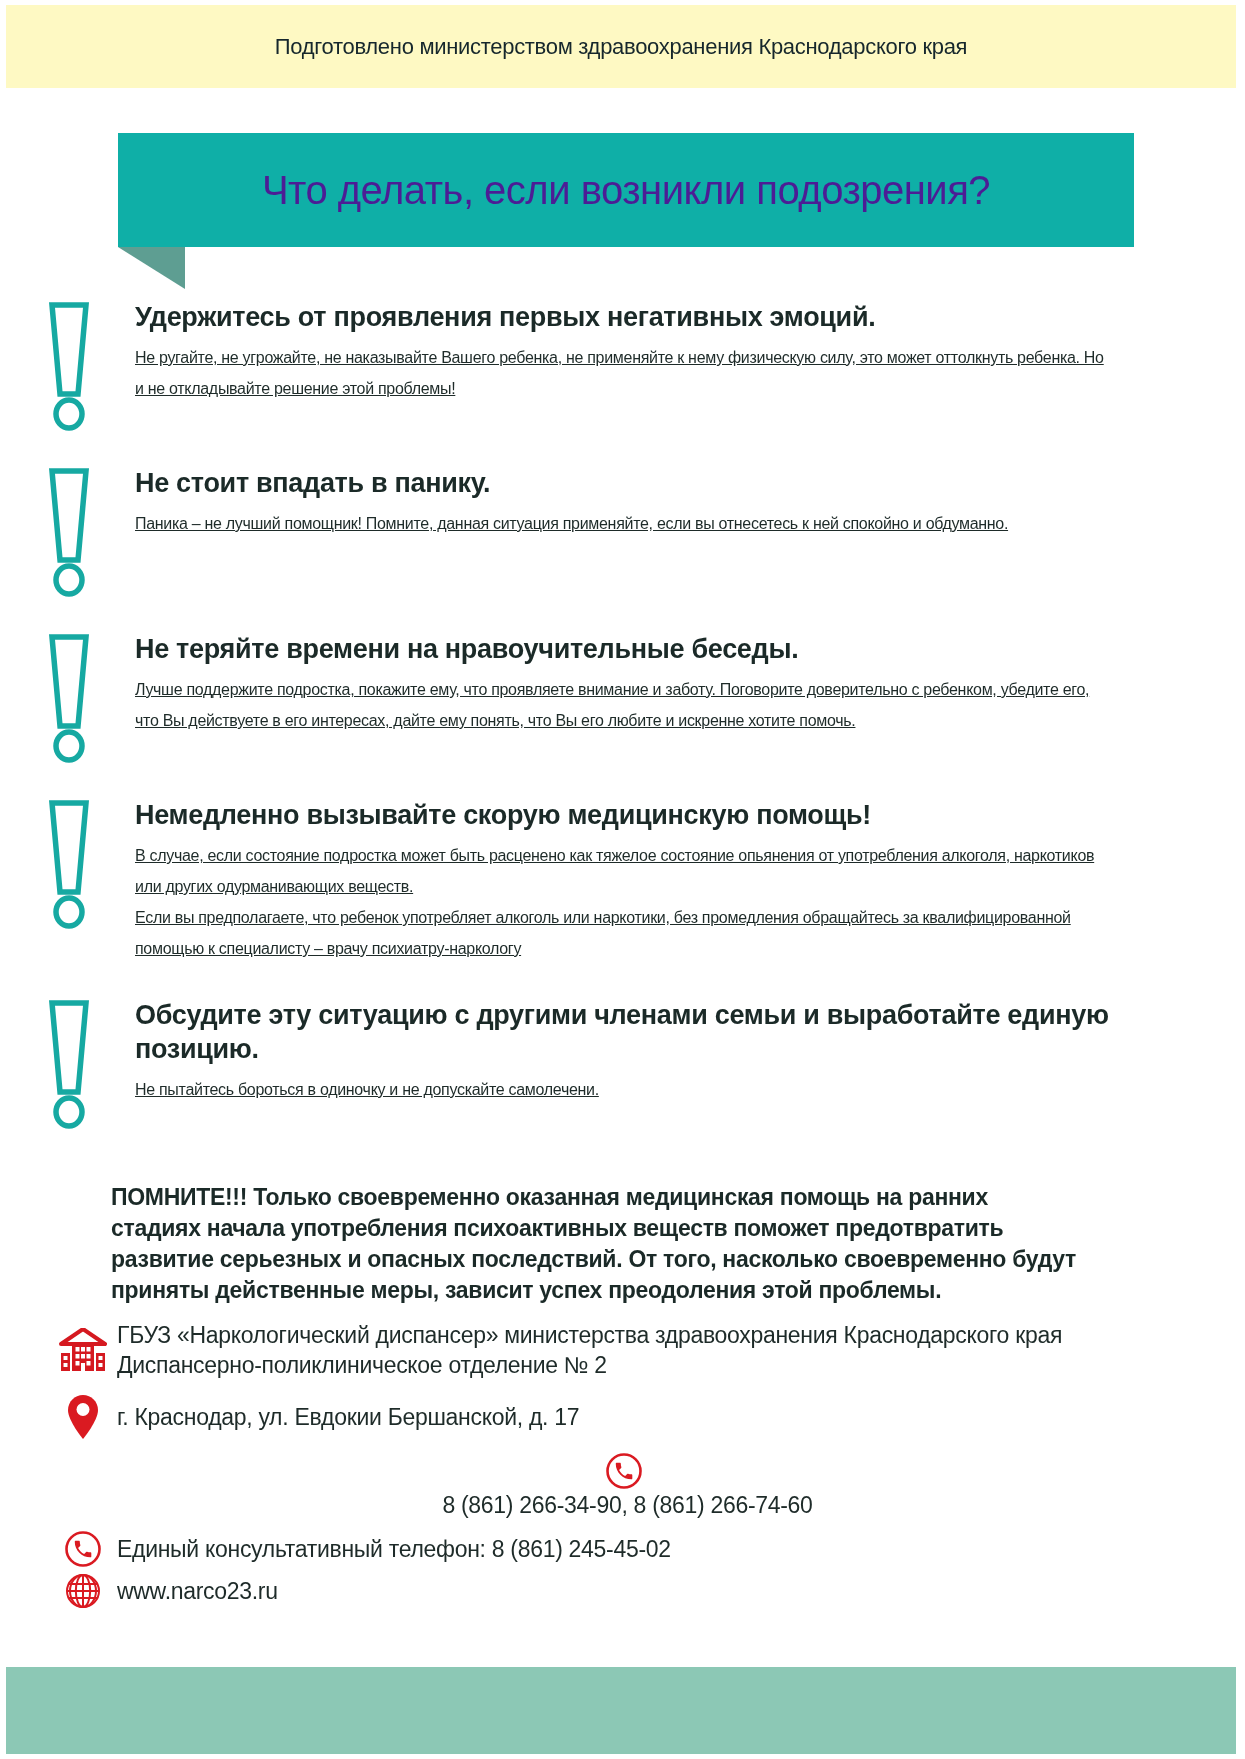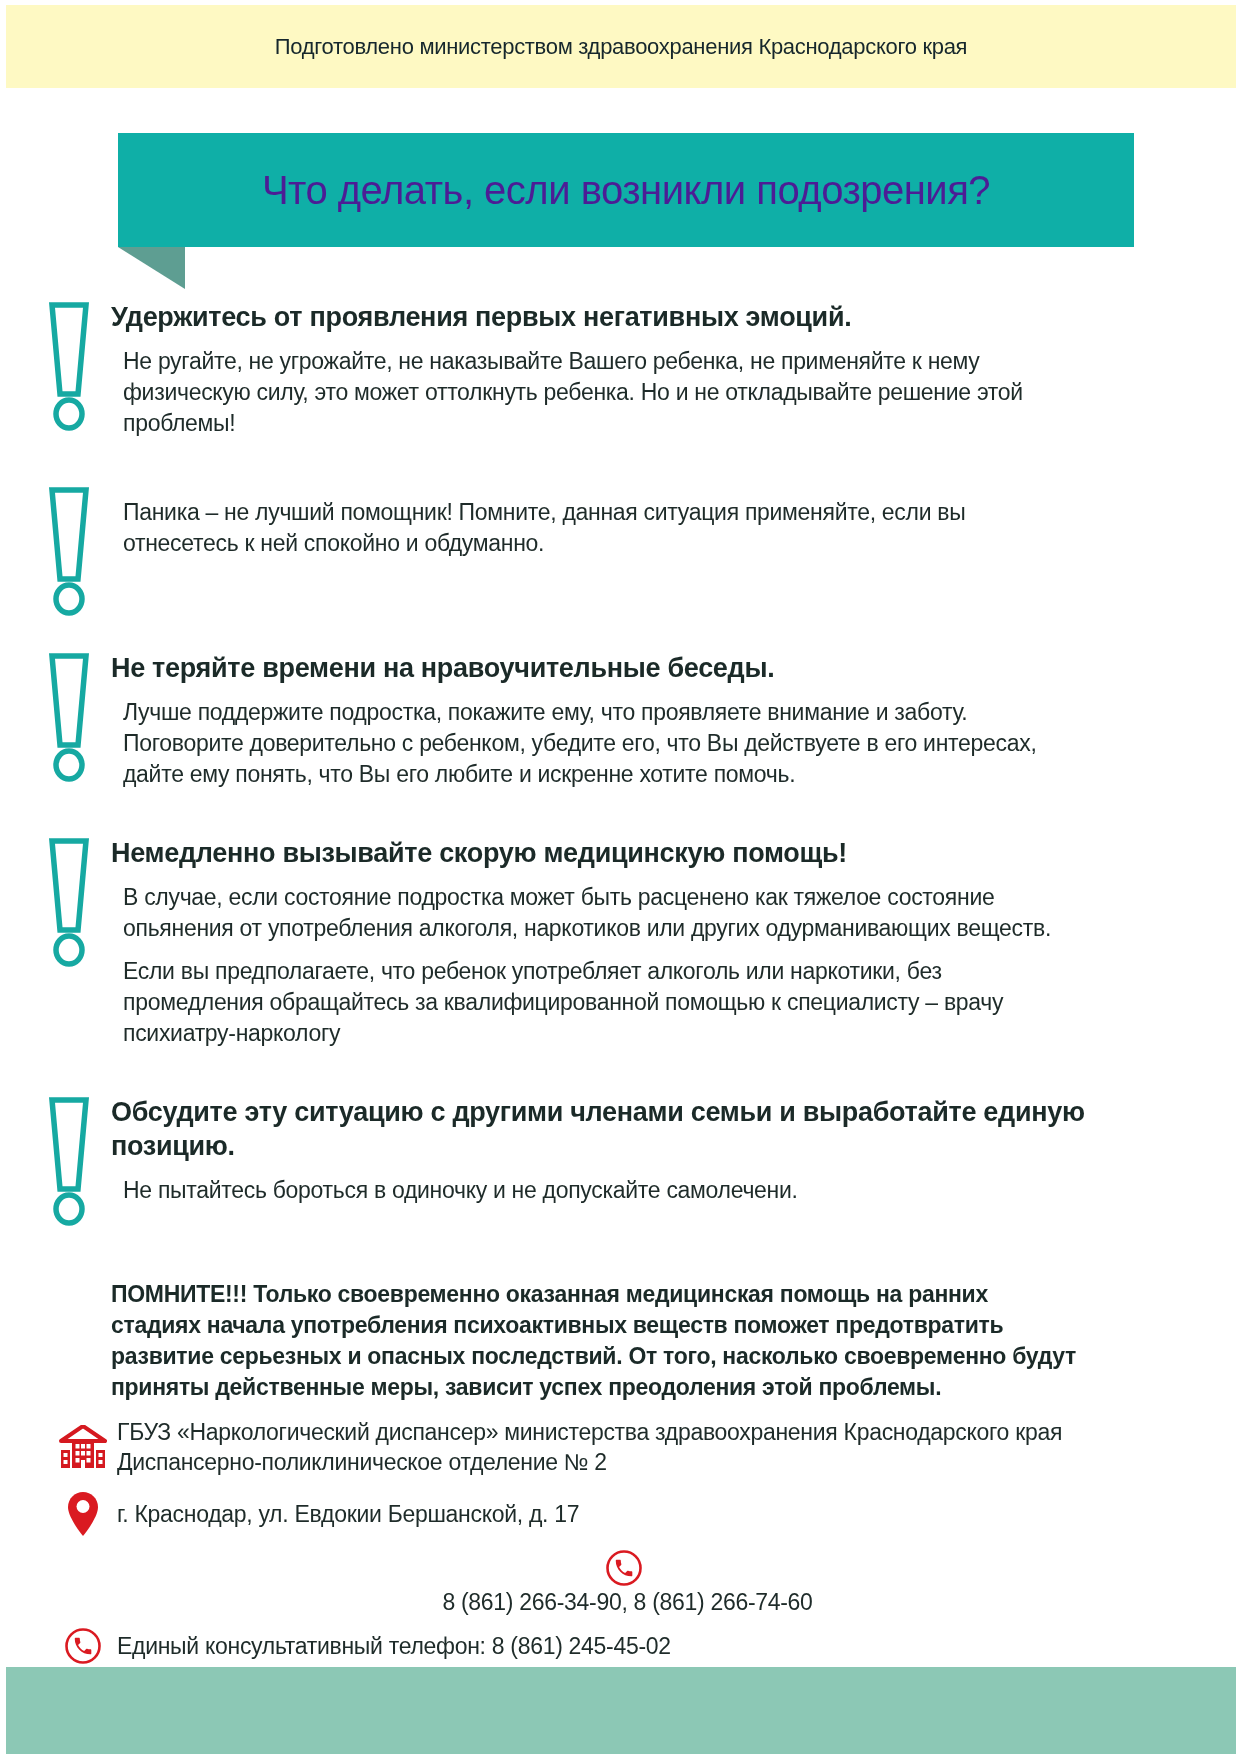--- a/index.html
+++ b/index.html
@@ -26,31 +26,31 @@
     letter-spacing:-0.5px;
   }
   .title-fold {
     width:0; height:0;
     border-top:42px solid #5e9e92;
     border-left:67px solid transparent;
   }
   .content {
     position:absolute; top:300px; left:45px; width:1145px;
   }
-  .section { display:flex; margin-bottom:34px; }
+  .section { display:flex; margin-bottom:34px;gap:24px; }
   .icon-col { width:66px; flex:none; padding-top:2px; }
   .text-col { flex:none; width:975px; }
   .sec-h {
     margin:0 0 8px 0;
     font-size:27px; font-weight:bold; line-height:34px;
     color:#1b2a28;
   }
   .sec-p {
-    margin:12px;
-    font-size:23px; line-height:31px;
+    margin:0;
+    font-size:16px; line-height:31px;text-decoration:underline;
   }
   .reminder {
     margin:52px 0 0 66px;
     width:965px;
     font-size:23px; font-weight:bold; line-height:31px;
     color:#1b2a28;
   }
   .help-banner {
     margin:18px 0 0 76px;
     width:1002px; height:58px;
@@ -108,20 +108,21 @@
   </div>
 
   <div class="section">
     <div class="icon-col">
       <svg width="48" height="130" viewBox="0 0 48 130">
         <polygon points="7,3 41,3 33,92 15,92" fill="none" stroke="#16a9a2" stroke-width="5.5"></polygon>
         <ellipse cx="24" cy="112" rx="13" ry="14" fill="none" stroke="#16a9a2" stroke-width="5.5"></ellipse>
       </svg>
     </div>
     <div class="text-col">
+      <h2 class="sec-h">Не стоит впадать в панику.</h2>
       <p class="sec-p">Паника – не лучший помощник! Помните, данная ситуация применяйте, если вы отнесетесь к ней спокойно и обдуманно.</p>
     </div>
   </div>
 
   <div class="section">
     <div class="icon-col">
       <svg width="48" height="130" viewBox="0 0 48 130">
         <polygon points="7,3 41,3 33,92 15,92" fill="none" stroke="#16a9a2" stroke-width="5.5"></polygon>
         <ellipse cx="24" cy="112" rx="13" ry="14" fill="none" stroke="#16a9a2" stroke-width="5.5"></ellipse>
       </svg>

